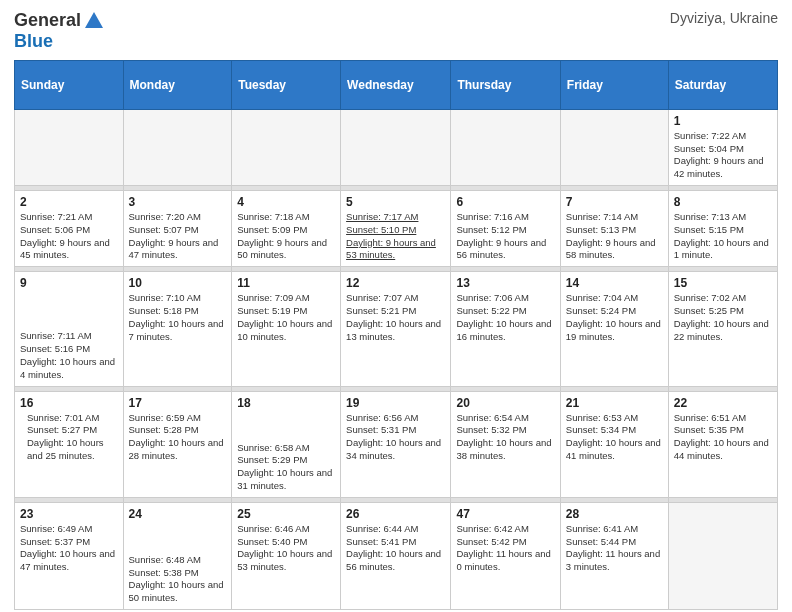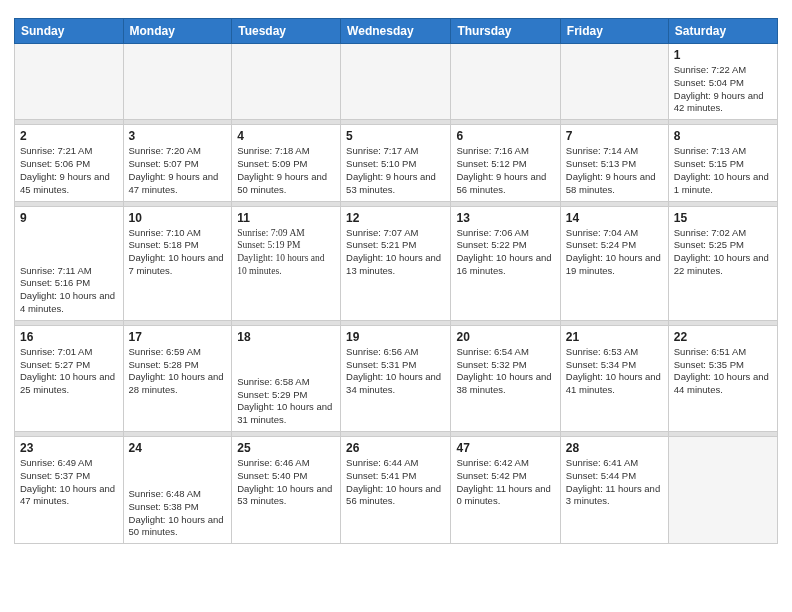--- a/index.html
+++ b/index.html
@@ -55,21 +55,21 @@
     .calendar {
       width: 100%;
       border-collapse: collapse;
       border: 1px solid #ccc;
     }
     .calendar th {
       background: #2e78c7;
       color: #fff;
       font-size: 12px;
       font-weight: bold;
-      padding: 5px 6px;
+      padding: 17px 6px;
       text-align: left;
       border: 1px solid #2060a0;
     }
     .calendar td {
       vertical-align: top;
       border: 1px solid #ccc;
       padding: 4px 5px;
       width: 113px;
       min-height: 80px;
       font-size: 10px;
@@ -90,21 +90,35 @@
       font-size: 9.5px;
       color: #333;
       line-height: 1.35;
     }
   </style>
 </head>
 <body>
 
 <div class="page">
   <div class="header">
+    <div class="logo">
+      <div>
+        <div style="display:flex;align-items:center;">
+          <span class="logo-text logo-general">General</span>
+          <svg class="logo-icon" viewBox="0 0 22 22">
+            <polygon points="11,2 20,18 2,18" fill="#2e78c7"></polygon>
+          </svg>
+        </div>
+        <div>
+          <span class="logo-text logo-blue">Blue</span>
+        </div>
+      </div>
+    </div>
     <div class="title-block">
+      <div class="location">Dyviziya, Ukraine</div>
     </div>
   </div>
 
   <table class="calendar">
     <thead>
       <tr>
         <th>Sunday</th>
         <th>Monday</th>
         <th>Tuesday</th>
         <th>Wednesday</th>
@@ -151,21 +165,21 @@
 Daylight: 9 hours and 47 minutes.</div>
           </td>
           <td>
             <span class="day-num">4</span>
             <div class="day-info" style="white-space: pre-line;">Sunrise: 7:18 AM
 Sunset: 5:09 PM
 Daylight: 9 hours and 50 minutes.</div>
           </td>
           <td>
             <span class="day-num">5</span>
-            <div class="day-info" style="white-space: pre-line;">Sunrise: 7:17 AM
+            <div class="day-info" style="white-space: pre-line; text-decoration: underline;">Sunrise: 7:17 AM
 Sunset: 5:10 PM
 Daylight: 9 hours and 53 minutes.</div>
           </td>
           <td>
             <span class="day-num">6</span>
             <div class="day-info" style="white-space: pre-line;">Sunrise: 7:16 AM
 Sunset: 5:12 PM
 Daylight: 9 hours and 56 minutes.</div>
           </td>
           <td>
@@ -198,21 +212,21 @@
 Daylight: 10 hours and 4 minutes.</div>
           </td>
           <td>
             <span class="day-num">10</span>
             <div class="day-info" style="white-space: pre-line;">Sunrise: 7:10 AM
 Sunset: 5:18 PM
 Daylight: 10 hours and 7 minutes.</div>
           </td>
           <td>
             <span class="day-num">11</span>
-            <div class="day-info" style="white-space: pre-line; font-family: Liberation Serif, serif;">Sunrise: 7:09 AM
+            <div class="day-info" style="white-space: pre-line;">Sunrise: 7:09 AM
 Sunset: 5:19 PM
 Daylight: 10 hours and 10 minutes.</div>
           </td>
           <td>
             <span class="day-num">12</span>
             <div class="day-info" style="white-space: pre-line;">Sunrise: 7:07 AM
 Sunset: 5:21 PM
 Daylight: 10 hours and 13 minutes.</div>
           </td>
           <td>
@@ -239,21 +253,21 @@
           <td style="height: 5px; padding: 0px; background: rgb(224, 224, 224); border: 1px solid rgb(204, 204, 204);"></td>
           <td style="height: 5px; padding: 0px; background: rgb(224, 224, 224); border: 1px solid rgb(204, 204, 204);"></td>
           <td style="height: 5px; padding: 0px; background: rgb(224, 224, 224); border: 1px solid rgb(204, 204, 204);"></td>
           <td style="height: 5px; padding: 0px; background: rgb(224, 224, 224); border: 1px solid rgb(204, 204, 204);"></td>
           <td style="height: 5px; padding: 0px; background: rgb(224, 224, 224); border: 1px solid rgb(204, 204, 204);"></td>
           <td style="height: 5px; padding: 0px; background: rgb(224, 224, 224); border: 1px solid rgb(204, 204, 204);"></td>
         </tr>
         <tr>
           <td>
             <span class="day-num">16</span>
-            <div class="day-info" style="white-space: pre-line;">Sunrise: 7:01 AM
+            <div class="day-info" style="white-space: pre-line; margin-left: 7px;">Sunrise: 7:01 AM
 Sunset: 5:27 PM
 Daylight: 10 hours and 25 minutes.</div>
           </td>
           <td>
             <span class="day-num">17</span>
             <div class="day-info" style="white-space: pre-line;">Sunrise: 6:59 AM
 Sunset: 5:28 PM
 Daylight: 10 hours and 28 minutes.</div>
           </td>
           <td>

